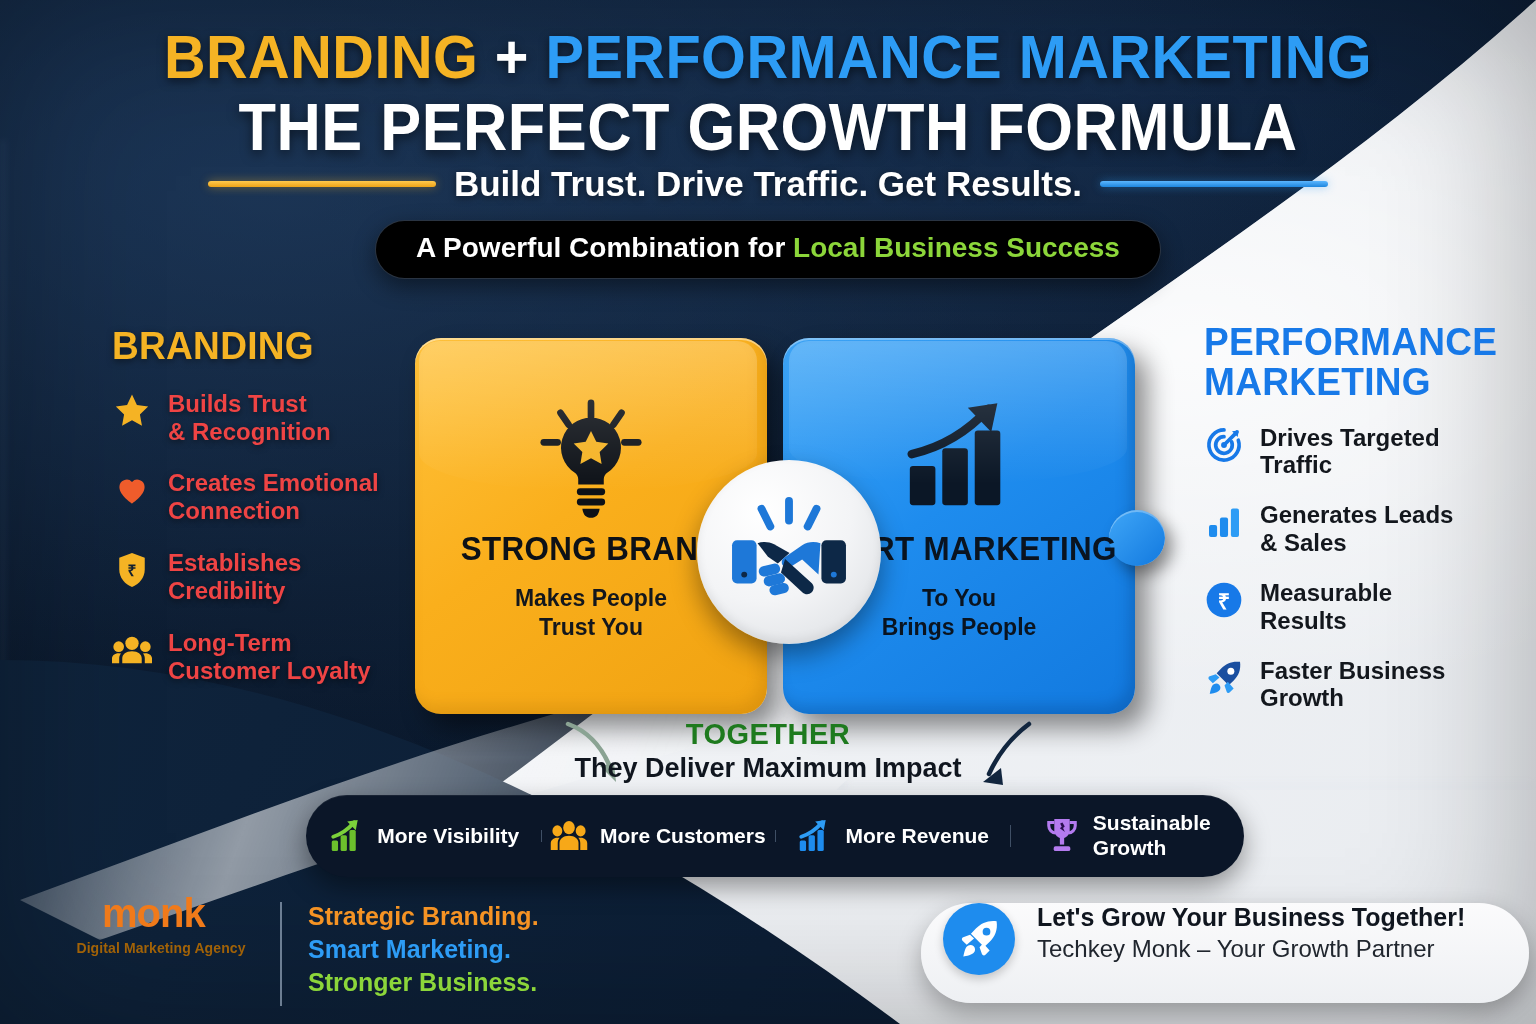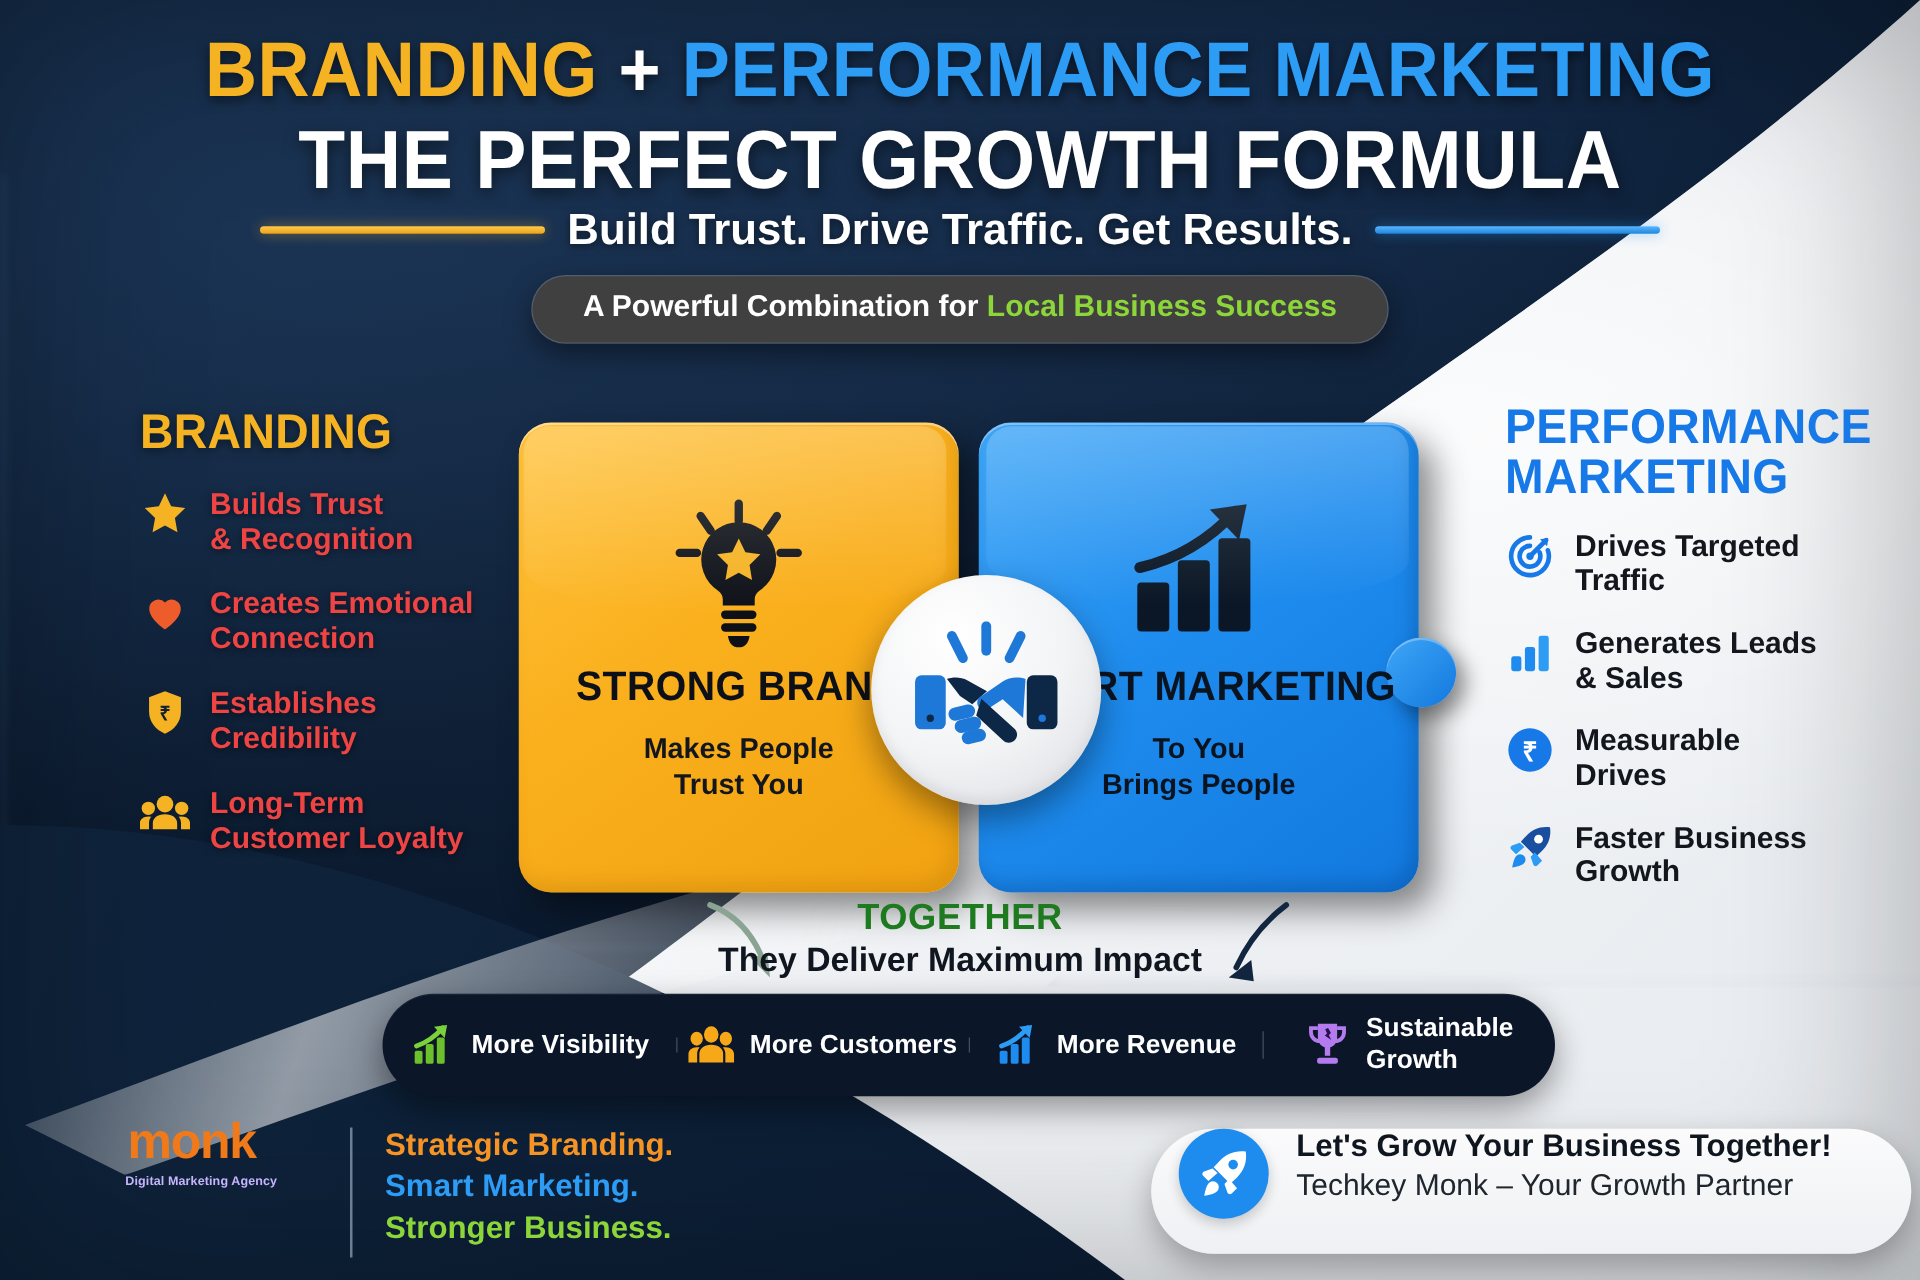--- a/index.html
+++ b/index.html
@@ -72,22 +72,22 @@
     letter-spacing:.5px; line-height:1; transform:scaleX(.93); transform-origin:center;
     text-shadow:0 4px 12px rgba(0,0,0,.55);
   }
   .sub-row{ margin-top:4px; display:flex; align-items:center; justify-content:center; gap:18px;}
   .rule{ height:6px; width:228px; border-radius:3px; }
   .rule.gold{ background:linear-gradient(180deg,#FFC94D,#EDA317); box-shadow:0 0 10px rgba(245,179,36,.45);}
   .rule.blue{ background:linear-gradient(180deg,#5BB6FF,#1E86DE); box-shadow:0 0 10px rgba(45,156,245,.45);}
   .subtitle{ color:#ffffff; font-size:35px; font-weight:bold; white-space:nowrap; text-shadow:0 2px 7px rgba(0,0,0,.5);}
   .pill-wrap{ display:flex; justify-content:center; margin-top:16px;}
   .pill{
-    background:#404040; border:1px solid rgba(120,150,190,.35); border-radius:34px;
-    padding:11px 40px 14px; font-size:24px; font-weight:bold; color:#ffffff;
+    background:#000000; border:1px solid rgba(120,150,190,.35); border-radius:34px;
+    padding:11px 40px 14px; font-size:28px; font-weight:bold; color:#ffffff;
     box-shadow:0 8px 22px rgba(0,0,0,.45);
     white-space:nowrap;
   }
   .pill .hl{ color:#8CD63A; }
 
   
   .col{ position:absolute; }
   .col-left{ left:112px; top:326px; width:360px; }
   .col-right{ left:1204px; top:322px; width:320px; }
   .col-head{ font-size:39px; font-weight:bold; line-height:1.02; letter-spacing:.3px; transform:scaleX(.95); transform-origin:left center;}
@@ -151,21 +151,21 @@
   .bitem{ flex:1; display:flex; align-items:center; justify-content:center; gap:12px; position:relative;}
   .bitem + .bitem::before{ content:""; position:absolute; left:0; top:14px; bottom:14px; width:1px; background:rgba(160,185,215,.35);}
   .bico{ width:38px; height:40px; display:flex; align-items:center; justify-content:center;}
   .btxt{ color:#ffffff; font-size:21px; font-weight:bold; line-height:1.18;}
 
   
   .logo{ position:absolute; left:68px; top:898px; width:186px; text-align:center;}
   .logo-l1{ font-size:40px; font-weight:bold; line-height:.95; color:#ffffff; letter-spacing:-1px; position:relative;}
   .logo-l1 .k-mark{ color:#F07A1A; }
   .logo-l2{ font-size:40px; font-weight:bold; line-height:.95; color:#F07A1A; letter-spacing:-1px; margin-top:-4px; margin-left:34px; text-align:left;}
-  .logo-sub{ font-size:10px; font-weight:bold; color:#c4b5fd; margin-top:8px; letter-spacing:.1px;}
+  .logo-sub{ font-size:14px; font-weight:bold; color:#a16207; margin-top:8px; letter-spacing:.1px;}
   .logo-div{ position:absolute; left:280px; top:902px; width:2px; height:104px; background:rgba(190,205,225,.55);}
   .taglines{ position:absolute; left:308px; top:900px;}
   .tag{ font-size:25px; font-weight:bold; line-height:1.32; }
   .tag.a{ color:#F59324; }
   .tag.b{ color:#2D9CF5; }
   .tag.c{ color:#8CD63A; }
 
   .cta{
     position:absolute; left:921px; top:903px; width:608px; height:100px;
     background:linear-gradient(180deg,#fbfbfc,#eef0f3); border-radius:50px;
@@ -305,21 +305,21 @@
 
     <div class="feat">
       <div class="feat-ico">
         <svg width="40" height="40" viewBox="0 0 24 24">
           <circle cx="12" cy="12" r="10.4" fill="#1779E8"></circle>
           <text x="12" y="17.3" font-family="Liberation Sans, sans-serif" font-size="13" font-weight="bold" fill="#ffffff" text-anchor="middle">₹</text>
         </svg>
       </div>
       <div class="feat-txt">
         <div>Measurable</div>
-        <div>Drives</div>
+        <div>Results</div>
       </div>
     </div>
 
     <div class="feat">
       <div class="feat-ico">
         <svg width="40" height="40" viewBox="0 0 24 24">
           <path fill="#1A4FA0" d="M21.6 2.3c-4.6-.6-8.4 1-11.3 4L7.6 9.2l7.2 7.2 2.9-2.7c3-2.9 4.6-6.7 3.9-11.4z"></path>
           <circle cx="16.1" cy="8" r="2.1" fill="#ffffff"></circle>
           <path fill="#2D9CF5" d="M7.1 9.7L3.4 11c-.8.3-1 1.3-.4 1.9l2.3 2.3 4-3.5zM12.3 16.5l1.3 3.7c.3.8 1.3 1 1.9.4l2.3-2.3-3.5-4z"></path>
           <path fill="#1E8CEE" d="M5.4 16.1c-1.3 1.3-1.9 5.5-1.9 5.5s4.2-.6 5.5-1.9a2.55 2.55 0 1 0-3.6-3.6z"></path>

